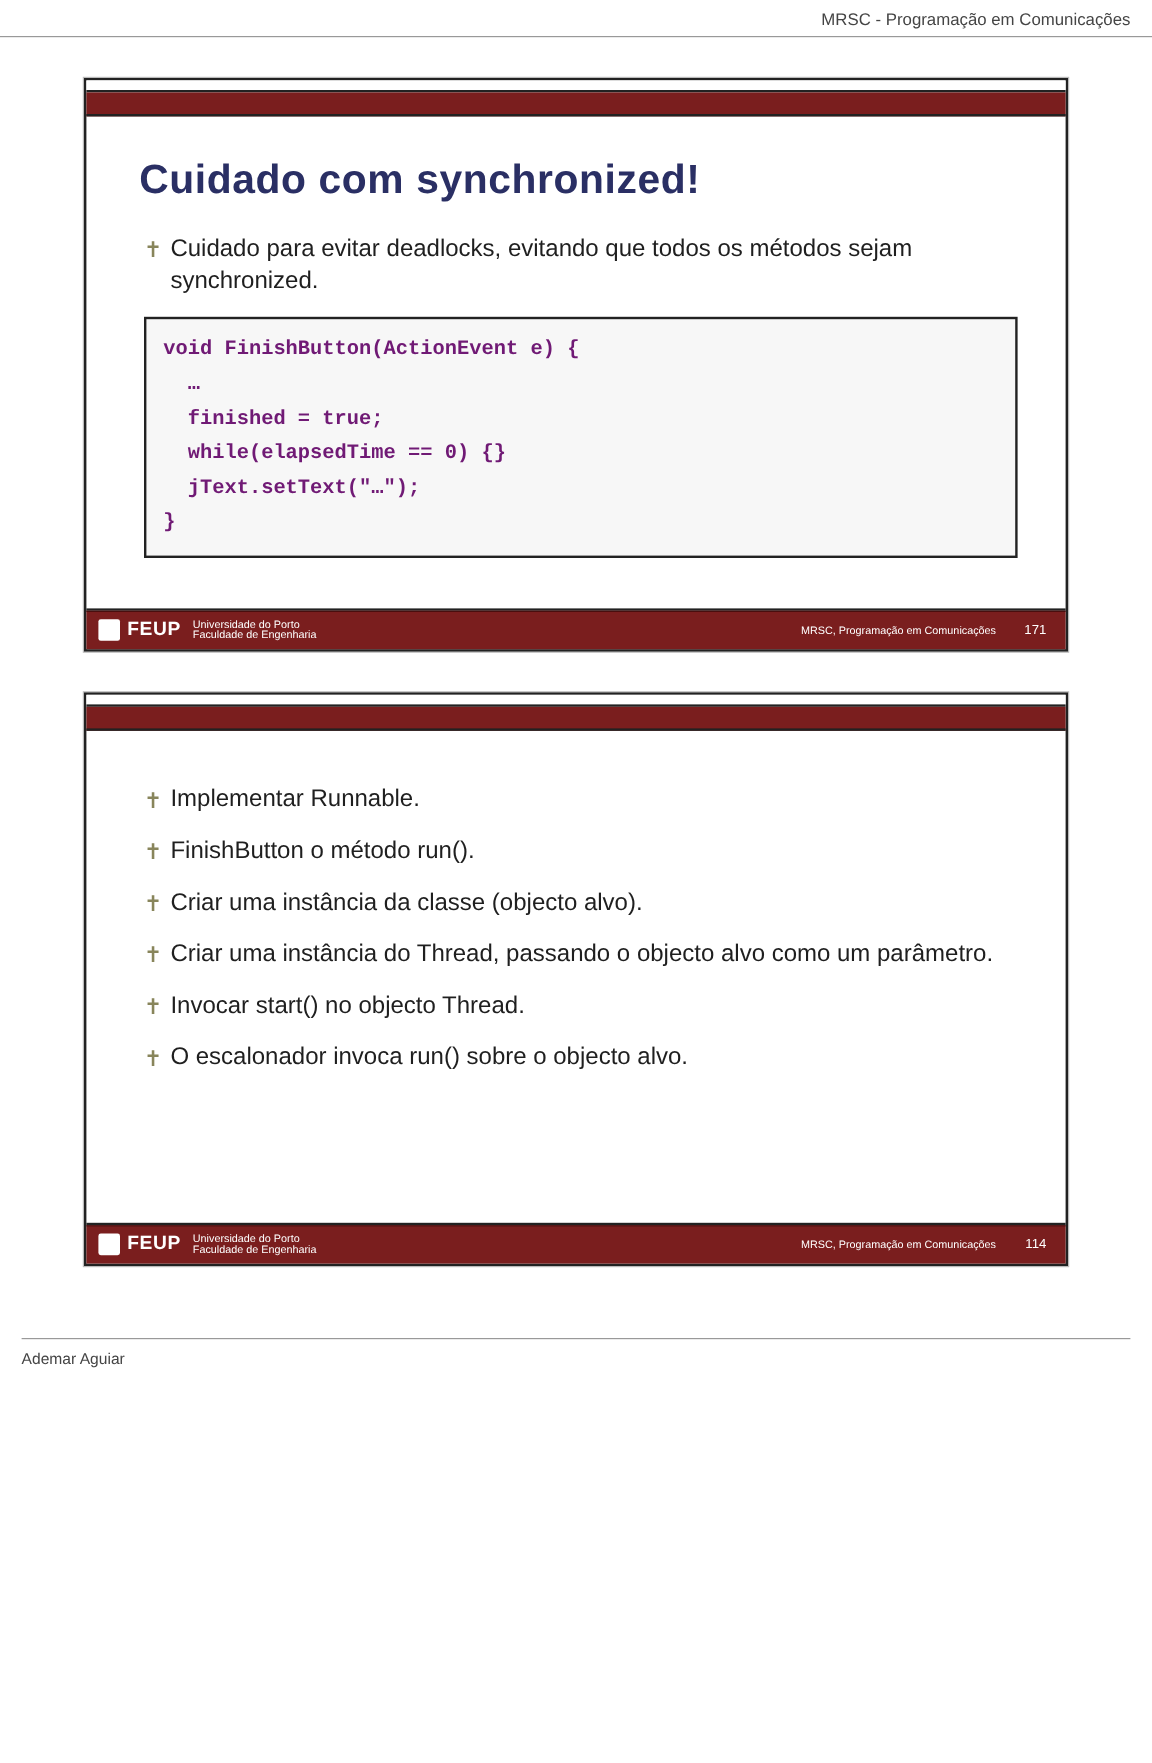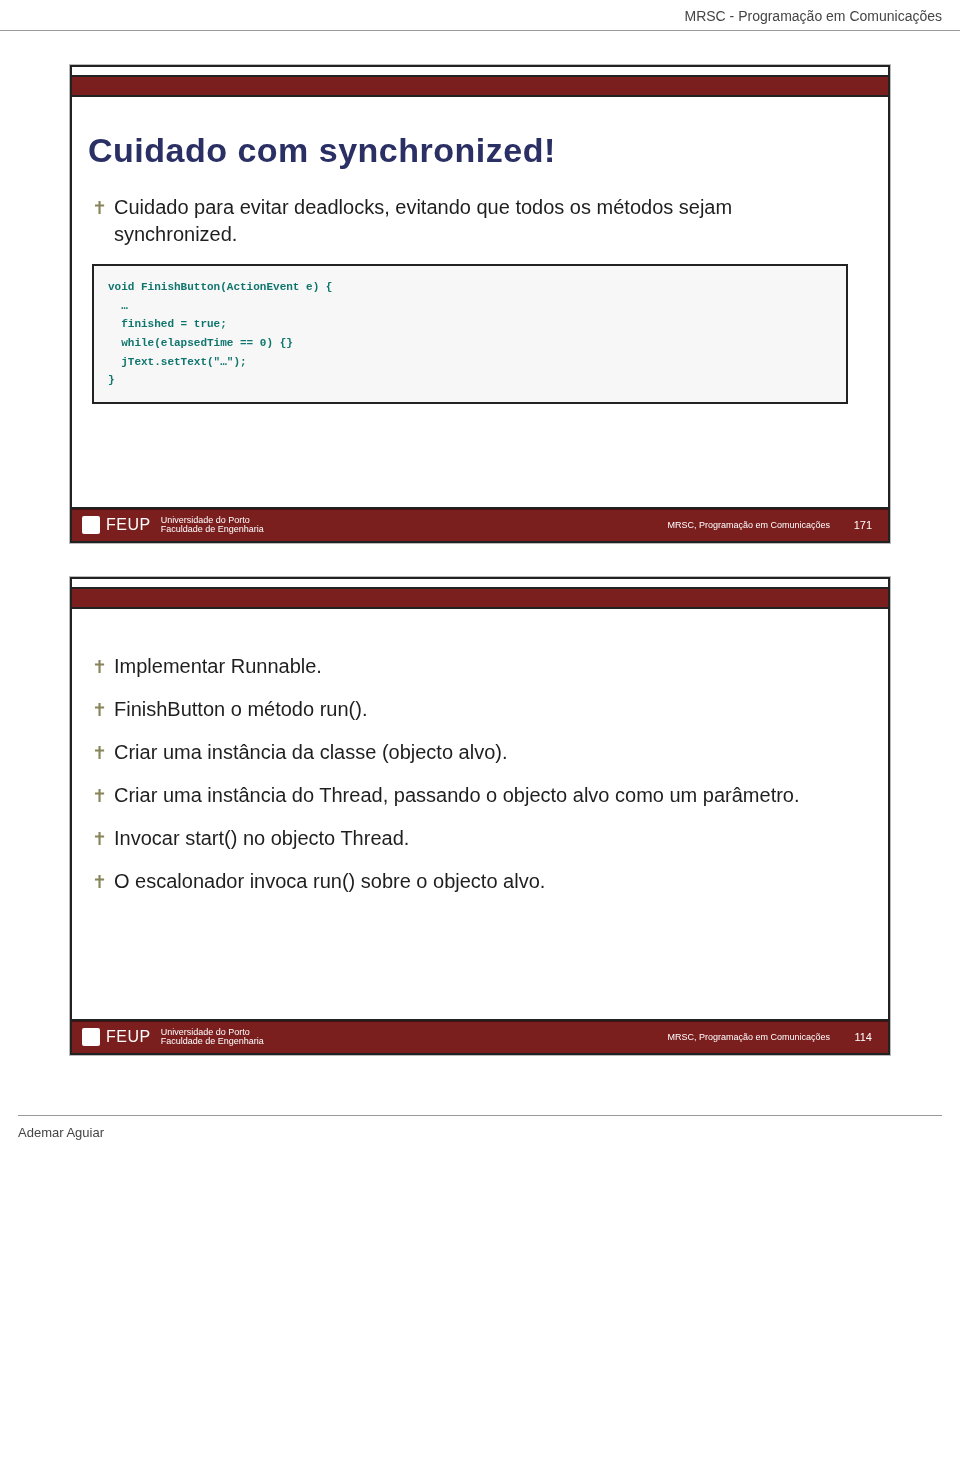--- a/index.html
+++ b/index.html
@@ -29,21 +29,21 @@
     height: 10px;
     border-bottom: 2px solid #222;
     background: #fff;
   }
   .slide-maroon {
     background: #7a1e1e;
     height: 20px;
     border-bottom: 2px solid #222;
   }
   .slide-body {
-    padding: 28px 36px 12px 16px;
+    padding: 28px 36px 12px 44px;
     min-height: 410px;
     position: relative;
   }
   .slide-title {
     font-size: 34px;
     color: #2a2f64;
     font-weight: bold;
     margin: 6px 0 24px 0;
     letter-spacing: 0.5px;
   }
@@ -67,23 +67,23 @@
     color: #1f1f1f;
   }
   .code-box {
     border: 2px solid #222;
     margin: 8px 4px 0 4px;
     background: #f7f7f7;
   }
   .code-box-inner {
     padding: 12px 14px 12px 14px;
     font-family: "Courier New", monospace;
-    font-size: 11px;
+    font-size: 17px;
     font-weight: bold;
-    color: #0f766e;
+    color: #701a75;
     line-height: 1.7;
     white-space: pre;
   }
   .slide-footer {
     border-top: 2px solid #222;
     display: flex;
     align-items: stretch;
   }
   .feup-strip {
     flex: 1 1 auto;
@@ -113,21 +113,21 @@
     border-radius: 2px;
     position: relative;
   }
   .feup-text-group {
     display: flex;
     flex-direction: column;
     line-height: 1.05;
   }
   .feup-name {
     font-size: 16px;
-    font-weight: normal;
+    font-weight: bold;
     letter-spacing: 0.5px;
   }
   .feup-lines {
     font-size: 9px;
     color: #fff;
   }
   .footer-center {
     font-size: 9px;
     color: #fff;
     text-align: right;

